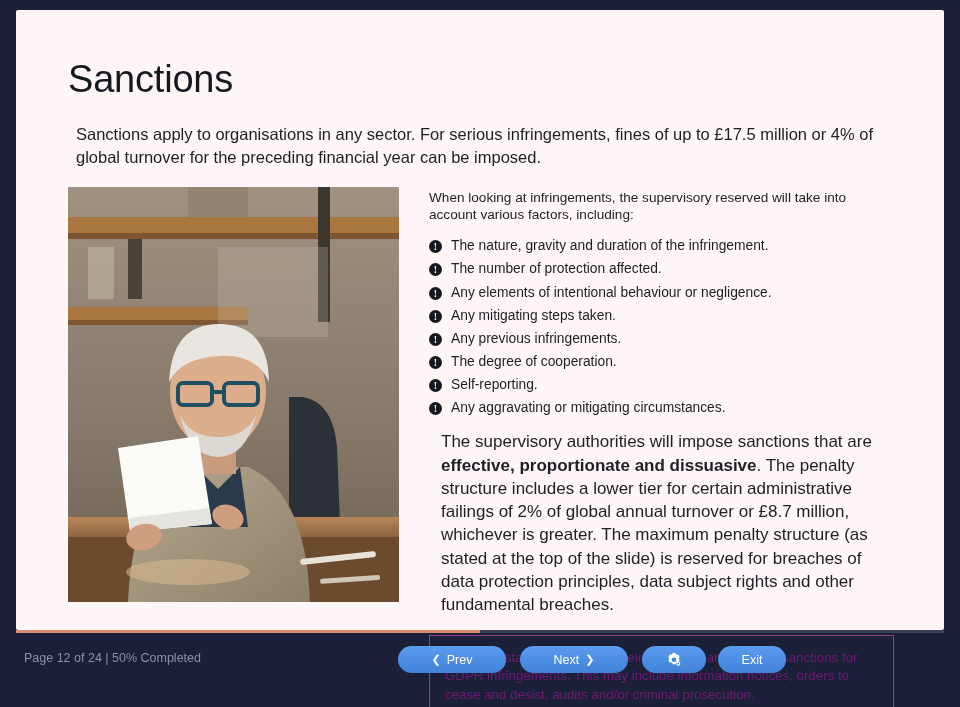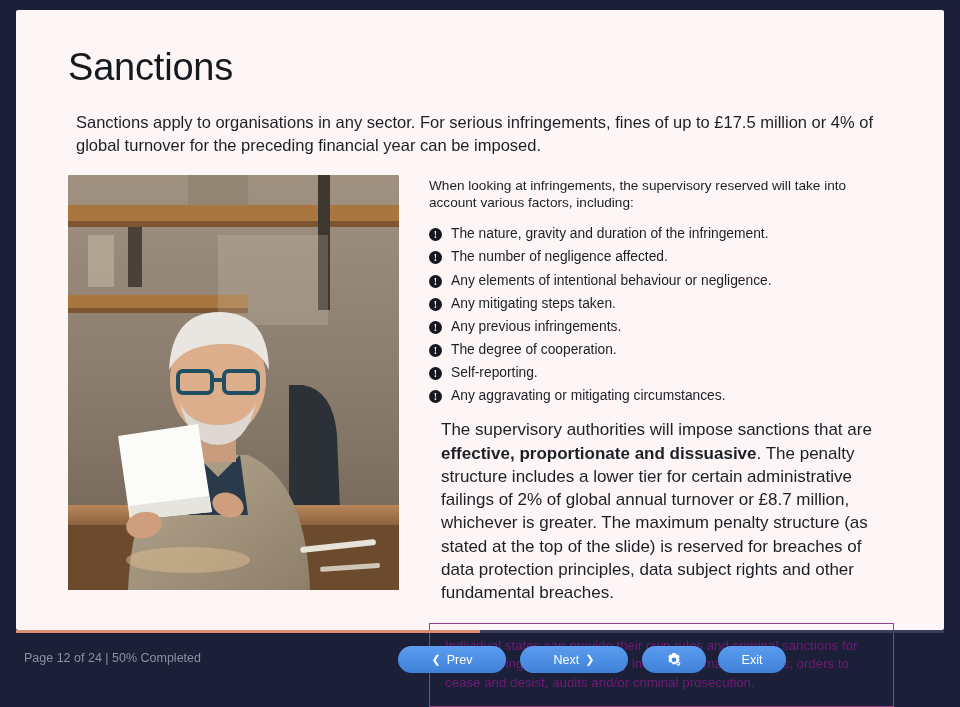--- a/index.html
+++ b/index.html
@@ -19,21 +19,21 @@
     background: #1b1f38;
   }
   .slide {
     position: absolute;
     left: 16px;
     top: 10px;
     width: 928px;
     height: 620px;
     background: #fdf5f6;
     border-radius: 2px;
-    padding: 30px 50px 0 52px;
+    padding: 42px 50px 0 52px;
   }
   .slide-title {
     font-size: 38px;
     font-weight: 400;
     color: #16181f;
     margin: 6px 0 22px 0;
     letter-spacing: -0.2px;
   }
   .lede {
     font-size: 16.5px;
@@ -263,21 +263,21 @@
       <div class="text-col">
         <p class="intro">When looking at infringements, the supervisory reserved will take into account various factors, including:</p>
 
         <ul class="factors">
           <li>
             <span class="bullet-icon">!</span>
             <span>The nature, gravity and duration of the infringement.</span>
           </li>
           <li>
             <span class="bullet-icon">!</span>
-            <span>The number of negligence affected.</span>
+            <span>The number of protection affected.</span>
           </li>
           <li>
             <span class="bullet-icon">!</span>
             <span>Any elements of intentional behaviour or negligence.</span>
           </li>
           <li>
             <span class="bullet-icon">!</span>
             <span>Any mitigating steps taken.</span>
           </li>
           <li>

